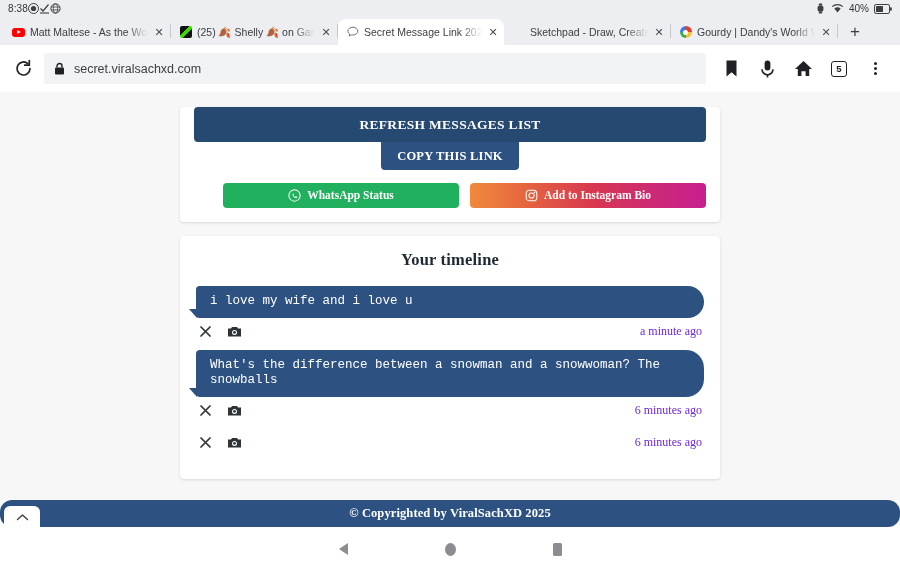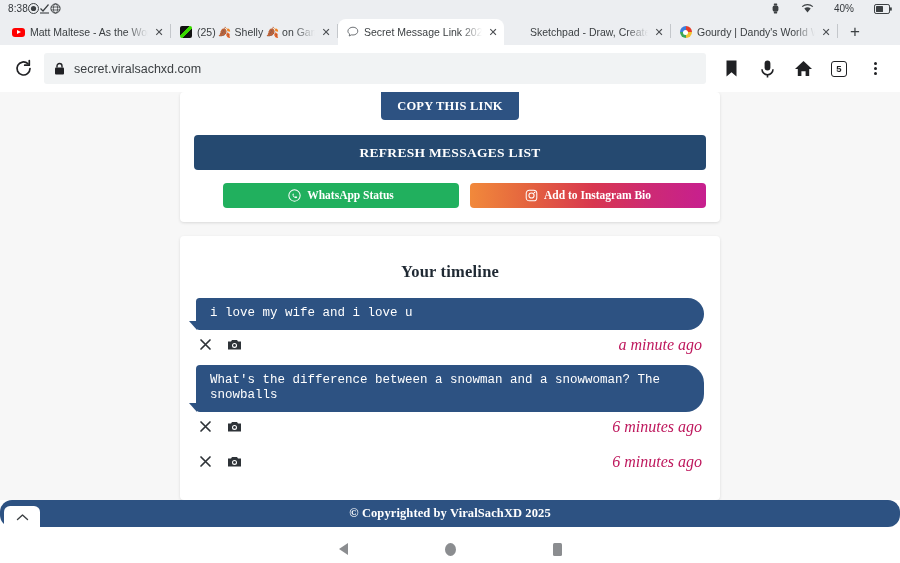--- a/index.html
+++ b/index.html
@@ -17,21 +17,21 @@
   .status-bar {
     height: 17px;
     background: #eceef1;
     display: flex;
     align-items: center;
     padding: 0 8px;
     font-size: 10px;
     color: #3c4043;
   }
   .status-left { display: flex; align-items: flex-start; }
-  .status-right { margin-left: auto; display: flex; align-items: center; gap: 20px; }
+  .status-right { margin-left: auto; display: flex; align-items: center; gap: 5px; }
   .status-clock { font-size: 10px; letter-spacing: .1px; color: #33373b; }
   .sicon { display: inline-block; line-height: 0; }
   .batt-pct { font-size: 10px; color: #33373b; }
 
   
   .tab-strip {
     height: 28px;
     background: #eceef1;
     display: flex;
     align-items: flex-end;
@@ -246,21 +246,20 @@
     padding: 14px 16px 18px 16px;
   }
   .timeline-title {
     text-align: center;
     font-family: "Liberation Serif", serif;
     font-weight: bold;
     font-size: 16.5px;
     color: #1f2933;
     margin-bottom: 16px;
     letter-spacing: .2px;
-    margin-top: 12px;
   }
 
   .msg-row { margin-bottom: 11px; }
 
   .bubble {
     background: #2d5282;
     color: #ffffff;
     font-family: Liberation Mono, monospace;
     font-size: 12.5px;
     line-height: 1.25;
@@ -292,23 +291,22 @@
     display: inline-flex;
     align-items: center;
     justify-content: center;
     width: 15px; height: 15px;
     color: #2e3338;
     line-height: 0;
   }
   .msg-time {
     margin-left: auto;
     font-family: "Liberation Serif", serif;
-    font-size: 16px;
-    color: #be185d;
-    font-style: italic;
+    font-size: 12px;
+    color: #6d28d9;
   }
 
   
   .footer {
     height: 27px;
     background: #2d5282;
     position: relative;
     display: flex;
     align-items: center;
     justify-content: center;
@@ -501,22 +499,22 @@
         <i></i>
         <i></i>
       </span>
   </div>
 </div>
 
 <div class="viewport">
   <div class="page-inner">
 
     <div class="card card-top">
+      <button class="btn btn-refresh">REFRESH MESSAGES LIST</button>
       <button class="btn btn-copy">COPY THIS LINK</button>
-      <button class="btn btn-refresh">REFRESH MESSAGES LIST</button>
 
       <div class="social-row">
         <button class="btn btn-social btn-wa">
           <span class="soc-ico">
             <svg width="13" height="13" viewBox="0 0 14 14">
                 <circle cx="7" cy="7" r="6.1" fill="none" stroke="#fff" stroke-width="1.1"></circle>
                 <path d="M5.1 4.4c.25-.05.45.02.6.32l.5 1c.1.2.07.38-.06.55l-.3.38c-.1.13-.1.25-.02.4.32.6.85 1.1 1.5 1.4.16.07.3.05.4-.07l.37-.4c.16-.17.33-.2.54-.1l1 .47c.3.14.38.33.33.58-.1.55-.6.92-1.25.92-1.9 0-3.9-2-3.9-3.8 0-.6.35-1.1.88-1.22z" fill="#fff"></path>
               </svg>
           </span>
           <span>WhatsApp Status</span>

